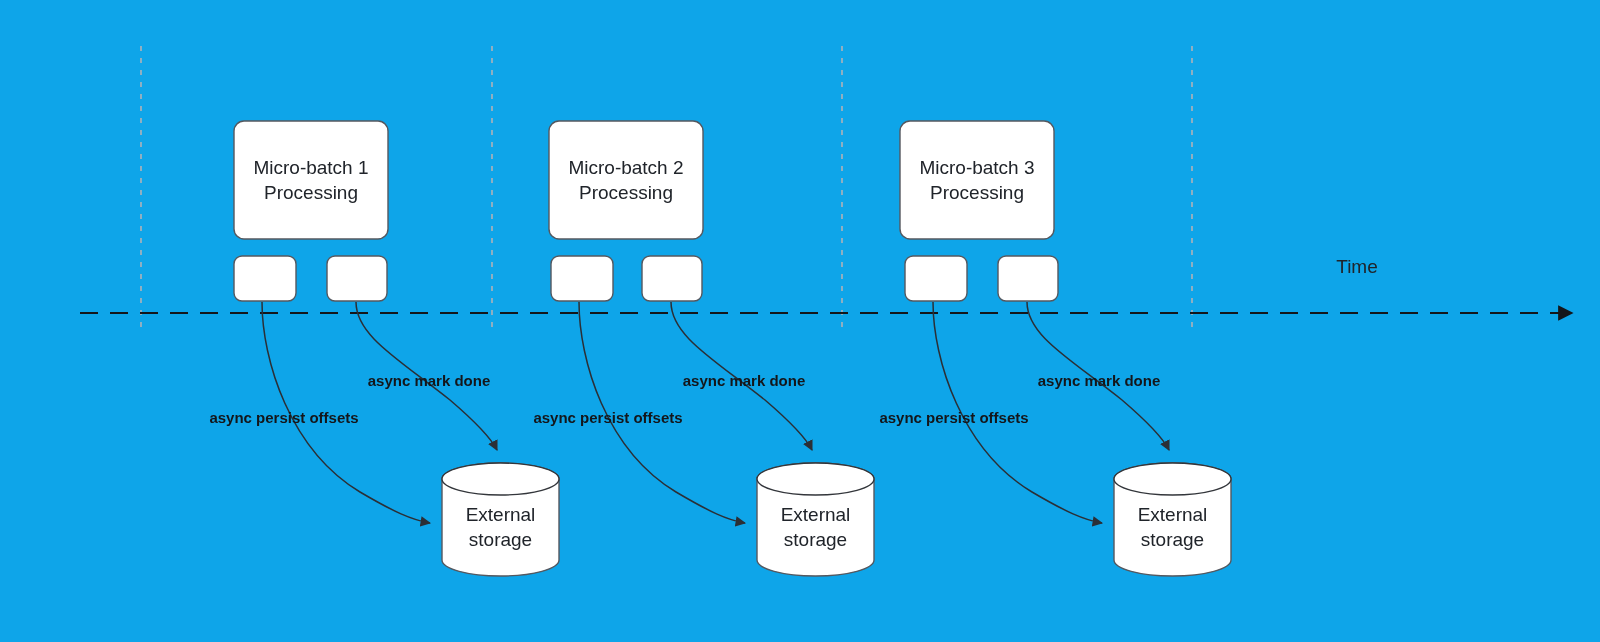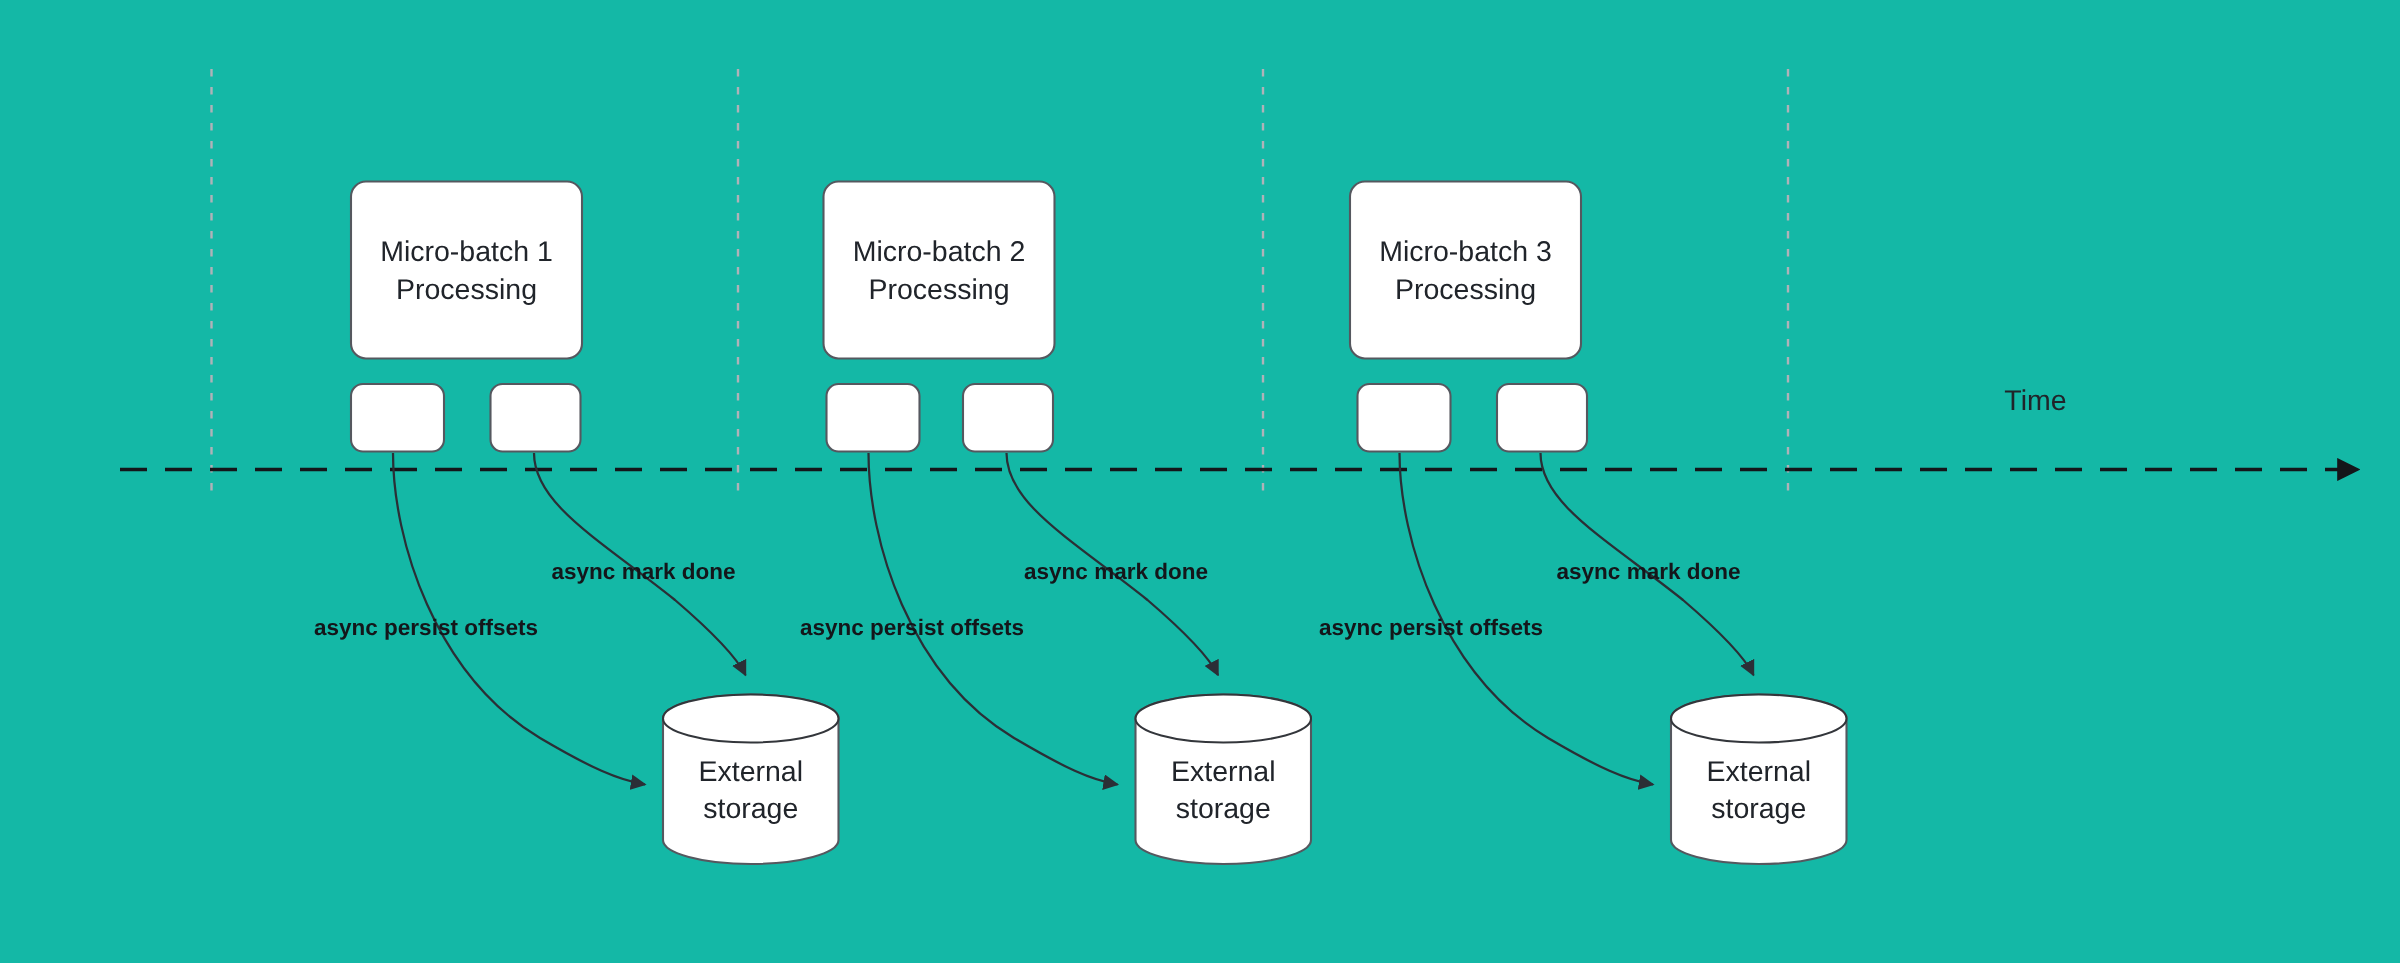--- a/index.html
+++ b/index.html
@@ -10,21 +10,21 @@
   body {
     width: 1600px;
     height: 642px;
     font-family: "Liberation Sans", sans-serif;
     overflow: hidden;
   }
   #diagram-root {
     position: relative;
     width: 1600px;
     height: 642px;
-    background: #14b8a6;
+    background: #0ea5e9;
   }
   svg.canvas {
     position: absolute;
     top: 0;
     left: 0;
     width: 1600px;
     height: 642px;
   }
   .node-stroke {
     fill: #ffffff;

